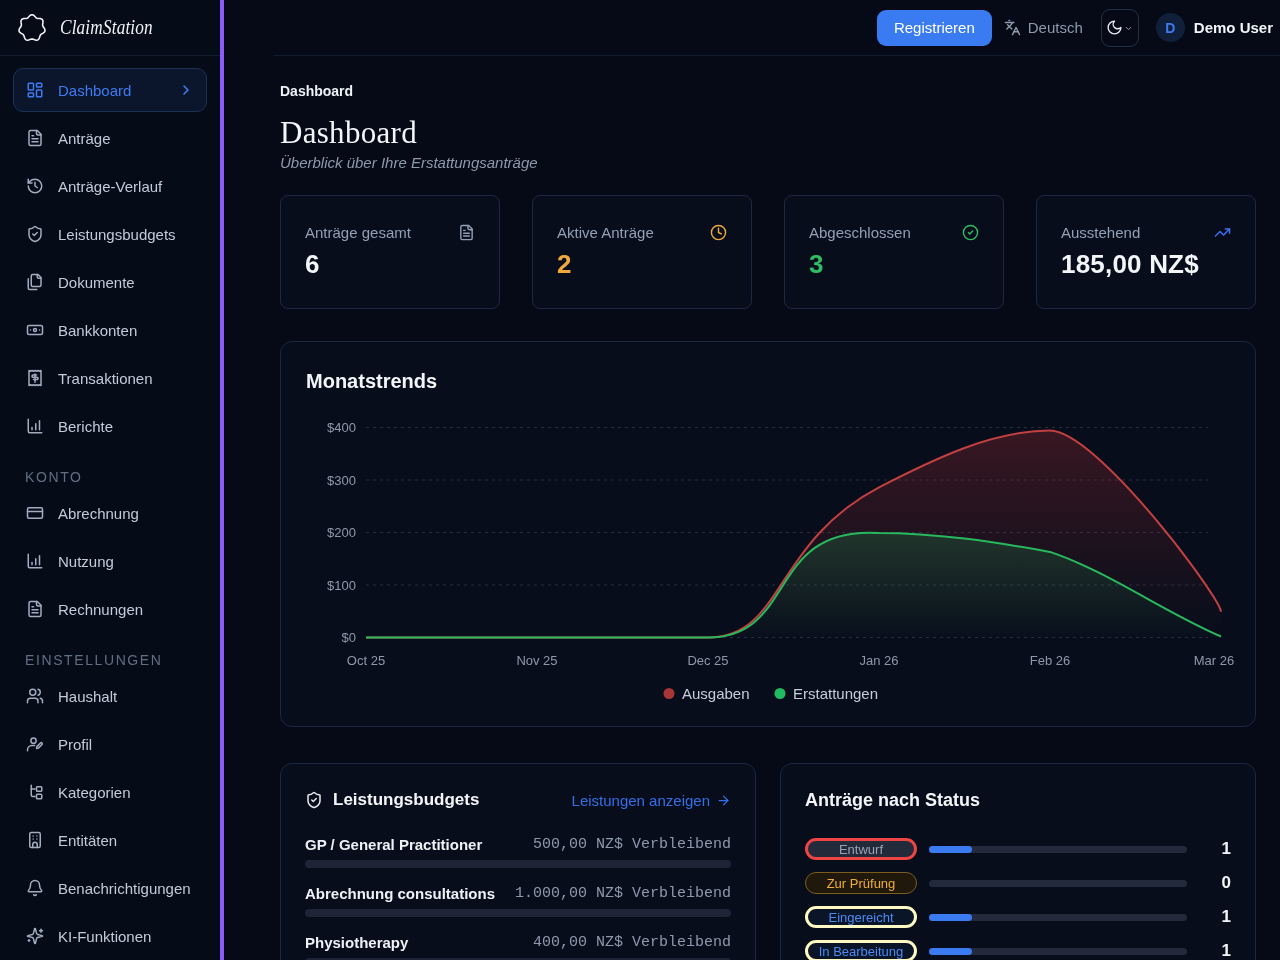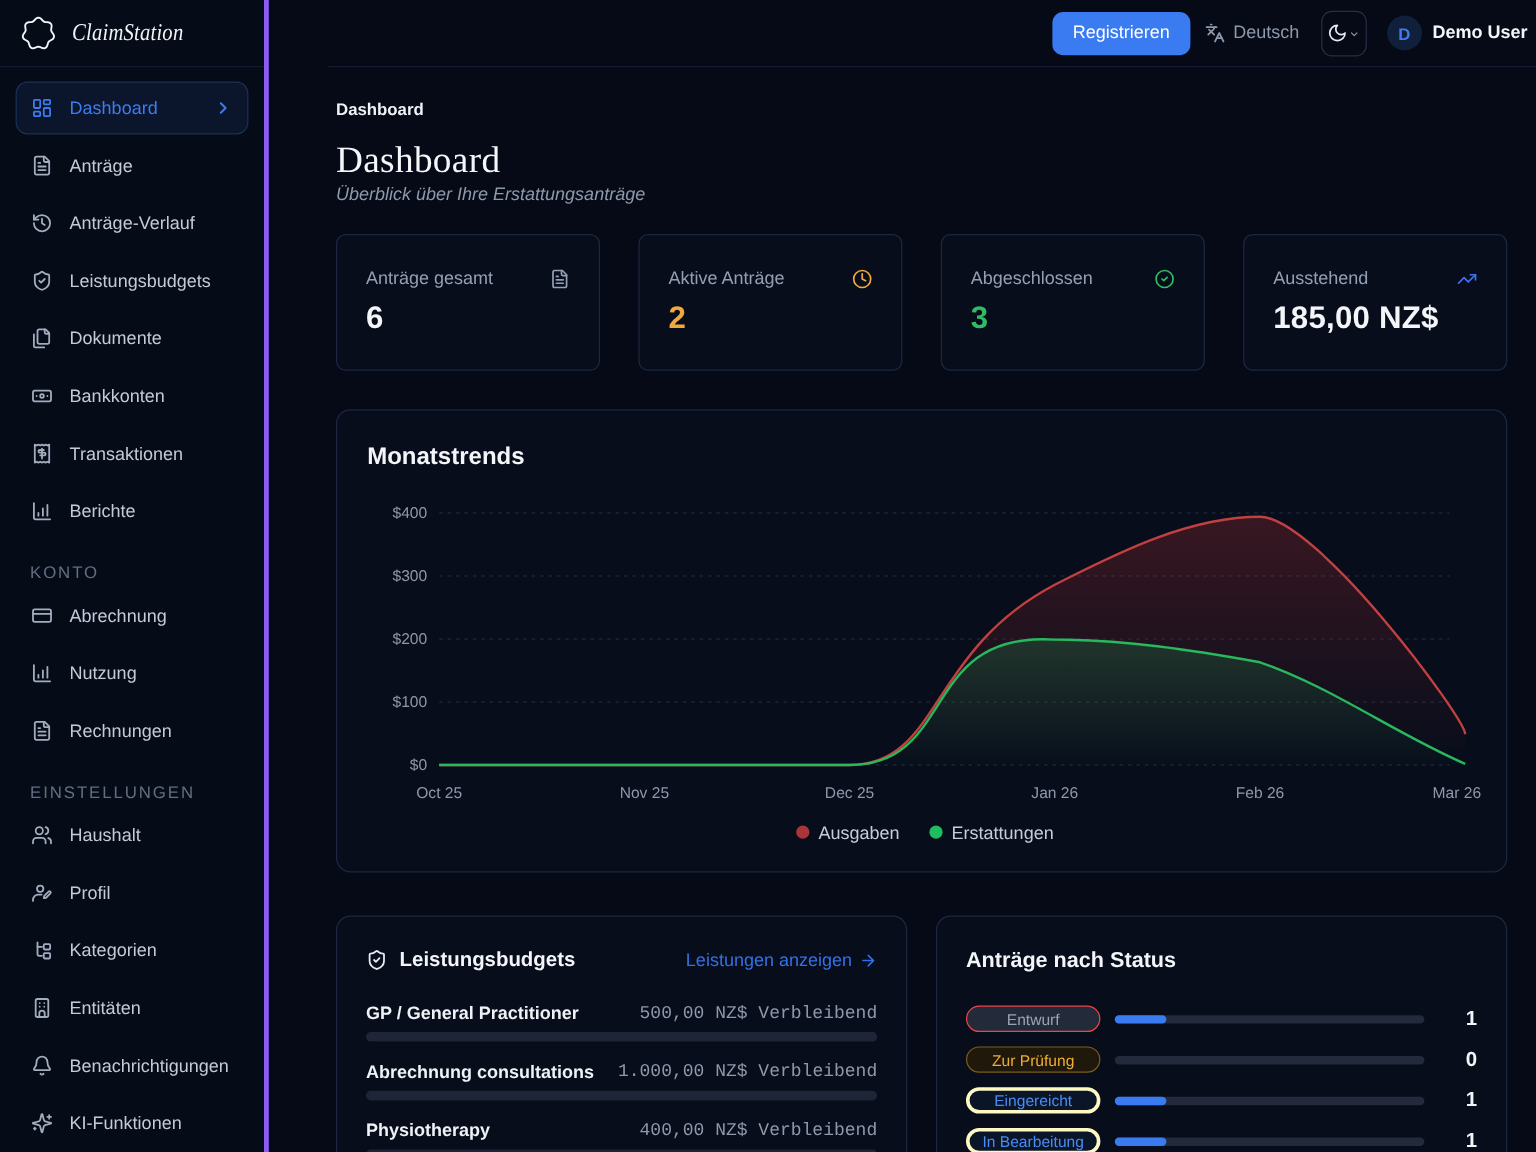--- a/index.html
+++ b/index.html
@@ -103,21 +103,21 @@
   .brow-line .n { font-size:15px; font-weight:700; color:#eef1f6; }
   .brow-line .v { font-size:15px; color:#8e99ab;font-family:Liberation Mono, monospace; }
   .track { margin-top:4px; height:8px; border-radius:4px; background:#1d2537; }
   
   .srow { display:flex; align-items:center; height:22px; margin-top:12px; }
   .bhead + .srow { margin-top:26px; }
   .badge {
     width:112px; height:22px; border-radius:11px; font-size:13px;
     display:flex; align-items:center; justify-content:center; flex:none;
   }
-  .b-gray  { background:#232b3b; color:#98a3b5; border:1px solid #ef4444; }
+  .b-gray  { background:#232b3b; color:#98a3b5; border:3px solid #ef4444; }
   .b-amber { background:#20180a; color:#efae34; border:1px solid #7a5d1d; }
   .b-blue  { background:#0a1527; color:#4a8bf5; border:3px solid #fef9c3; }
   .sbar { flex:none; width:258px; height:7px; border-radius:4px; background:#222a3b; margin-left:12px; position:relative; }
   .sbar i { position:absolute; left:0; top:0; bottom:0; border-radius:4px; background:#3b7bf2; }
   .scount { margin-left:auto; font-size:17px; font-weight:600; color:#f3f5f9; }
 </style>
 </head>
 <body>
 <svg width="0" height="0" style="position:absolute">
   <defs>

